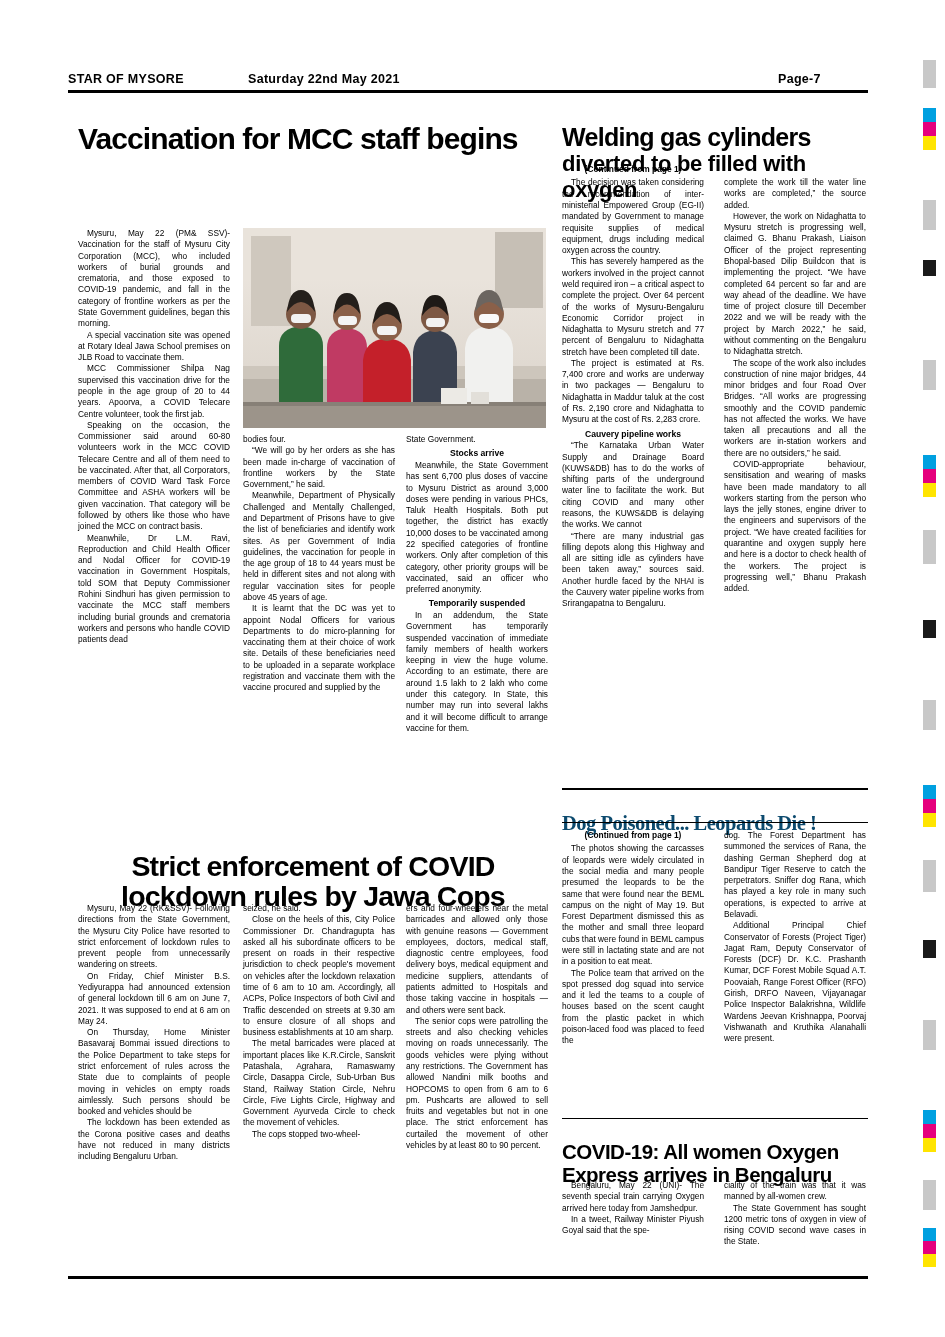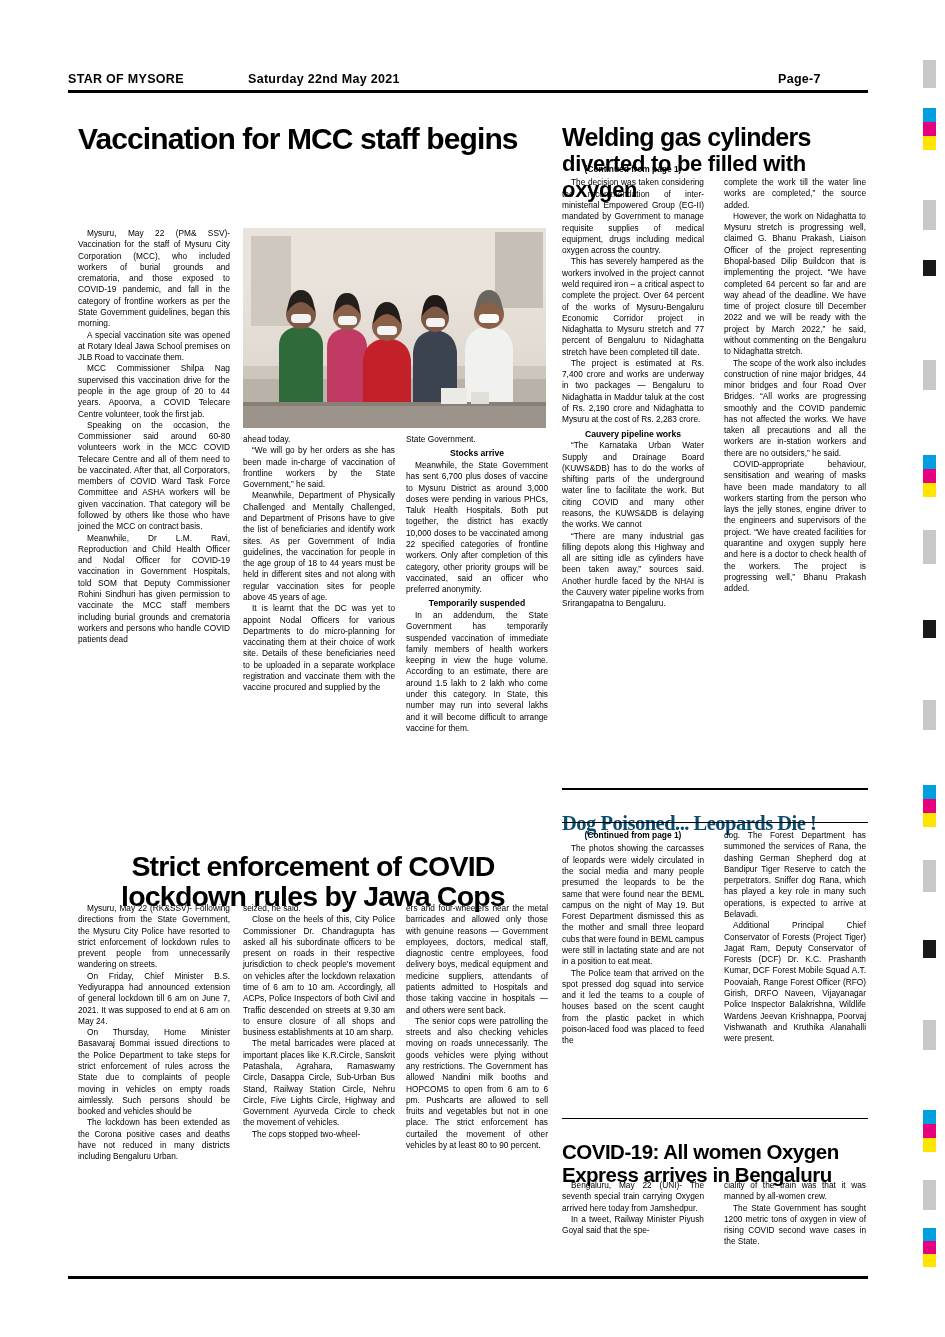--- a/index.html
+++ b/index.html
@@ -206,21 +206,21 @@
 
   <div class="col" style="left:78px; top:228px; width:152px;">
     <p class="first">Mysuru, May 22 (PM&amp; SSV)- Vaccination for the staff of Mysuru City Corporation (MCC), who included workers of burial grounds and crematoria, and those exposed to COVID-19 pandemic, and fall in the category of frontline workers as per the State Government guidelines, began this morning.</p>
     <p>A special vaccination site was opened at Rotary Ideal Jawa School premises on JLB Road to vaccinate them.</p>
     <p>MCC Commissioner Shilpa Nag supervised this vaccination drive for the people in the age group of 20 to 44 years. Apoorva, a COVID Telecare Centre volunteer, took the first jab.</p>
     <p>Speaking on the occasion, the Commissioner said around 60-80 volunteers work in the MCC COVID Telecare Centre and all of them need to be vaccinated. After that, all Corporators, members of COVID Ward Task Force Committee and ASHA workers will be given vaccination. That category will be followed by others like those who have joined the MCC on contract basis.</p>
     <p>Meanwhile, Dr L.M. Ravi, Reproduction and Child Health Officer and Nodal Officer for COVID-19 vaccination in Government Hospitals, told SOM that Deputy Commissioner Rohini Sindhuri has given permission to vaccinate the MCC staff members including burial grounds and crematoria workers and persons who handle COVID patients dead</p>
   </div>
 
   <div class="col" style="left:243px; top:434px; width:152px;">
-    <p class="first" style="text-indent:0">ahead today.</p>
+    <p class="first" style="text-indent:0">bodies four.</p>
     <p>“We will go by her orders as she has been made in-charge of vaccination of frontline workers by the State Government,” he said.</p>
     <p>Meanwhile, Department of Physically Challenged and Mentally Challenged, and Department of Prisons have to give the list of beneficiaries and identify work sites. As per Government of India guidelines, the vaccination for people in the age group of 18 to 44 years must be held in different  sites and not along with regular vaccination sites for people above 45 years of age.</p>
     <p>It is learnt that the DC was yet to appoint Nodal Officers for various Departments to do micro-planning for vaccinating them at their choice of work site. Details of these beneficiaries need to be uploaded in a separate workplace registration and vaccinate them with the vaccine procured and supplied by the</p>
   </div>
 
   <div class="col" style="left:406px; top:434px; width:142px;">
     <p style="text-indent:0">State Government.</p>
     <h4>Stocks arrive</h4>
     <p>Meanwhile, the State Government has sent 6,700 plus doses of vaccine to Mysuru District as around 3,000 doses were pending in various PHCs, Taluk Health Hospitals. Both put together, the district has exactly 10,000 doses to be vaccinated among 22 specified categories of frontline workers. Only after completion of this category, other priority groups will be vaccinated, said an officer who preferred anonymity.</p>
     <h4>Temporarily suspended</h4>

